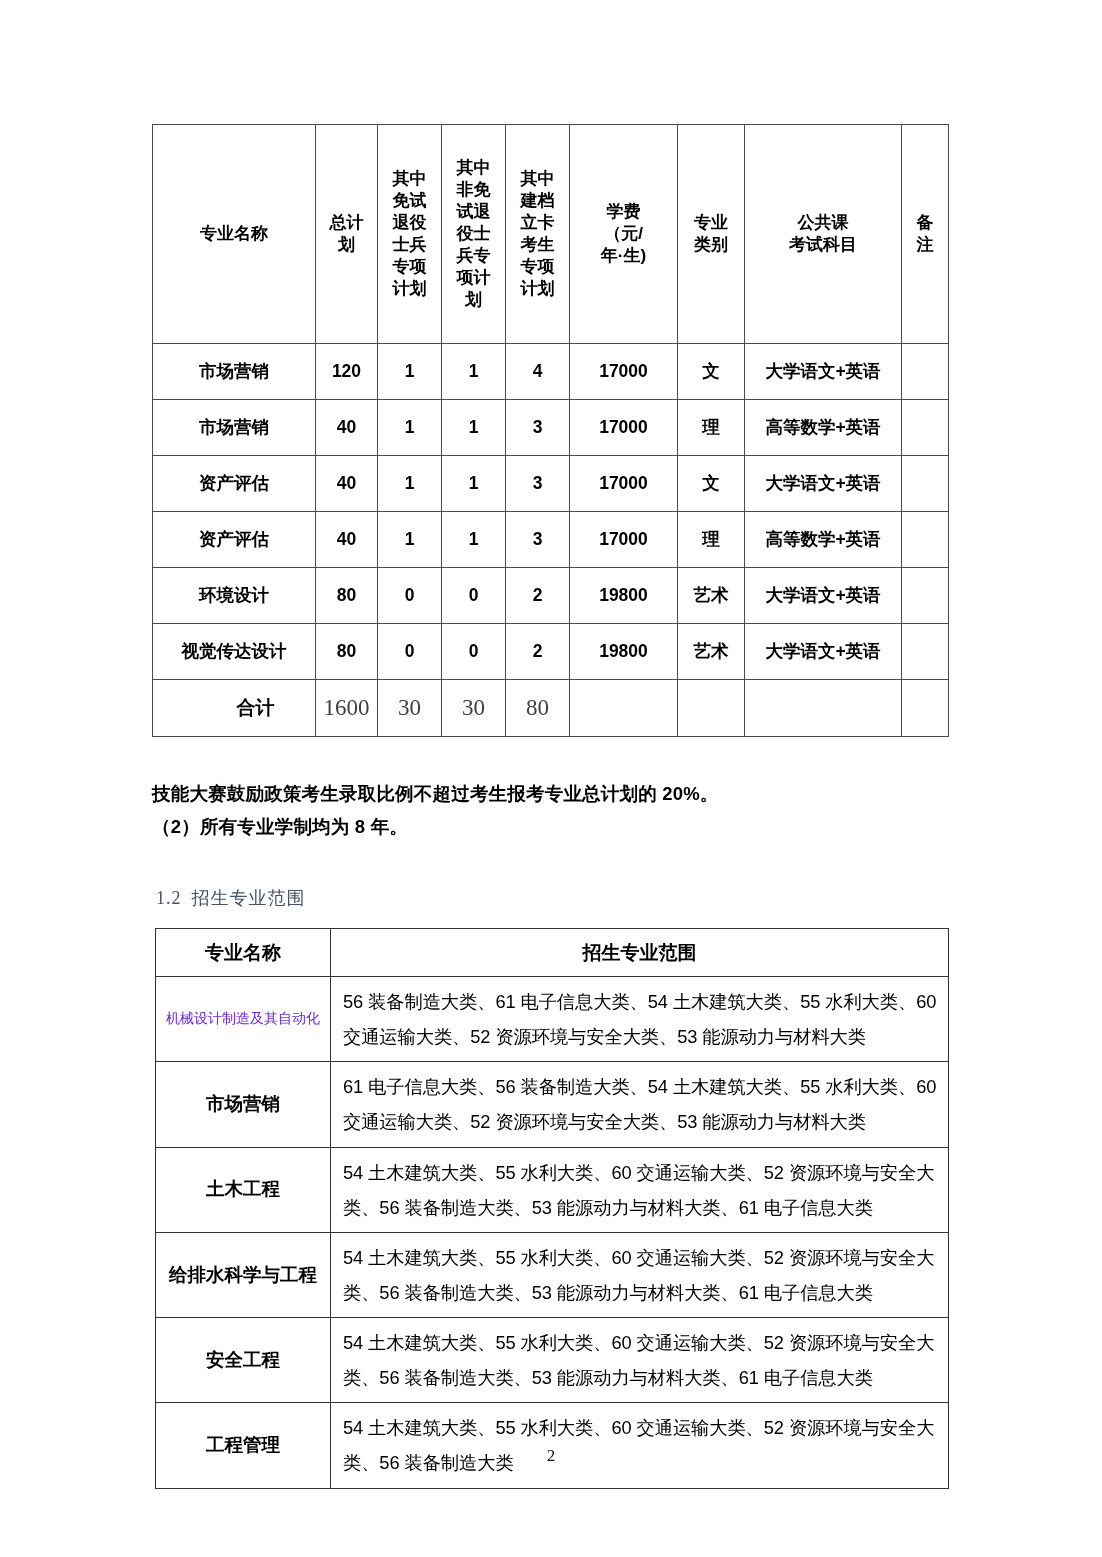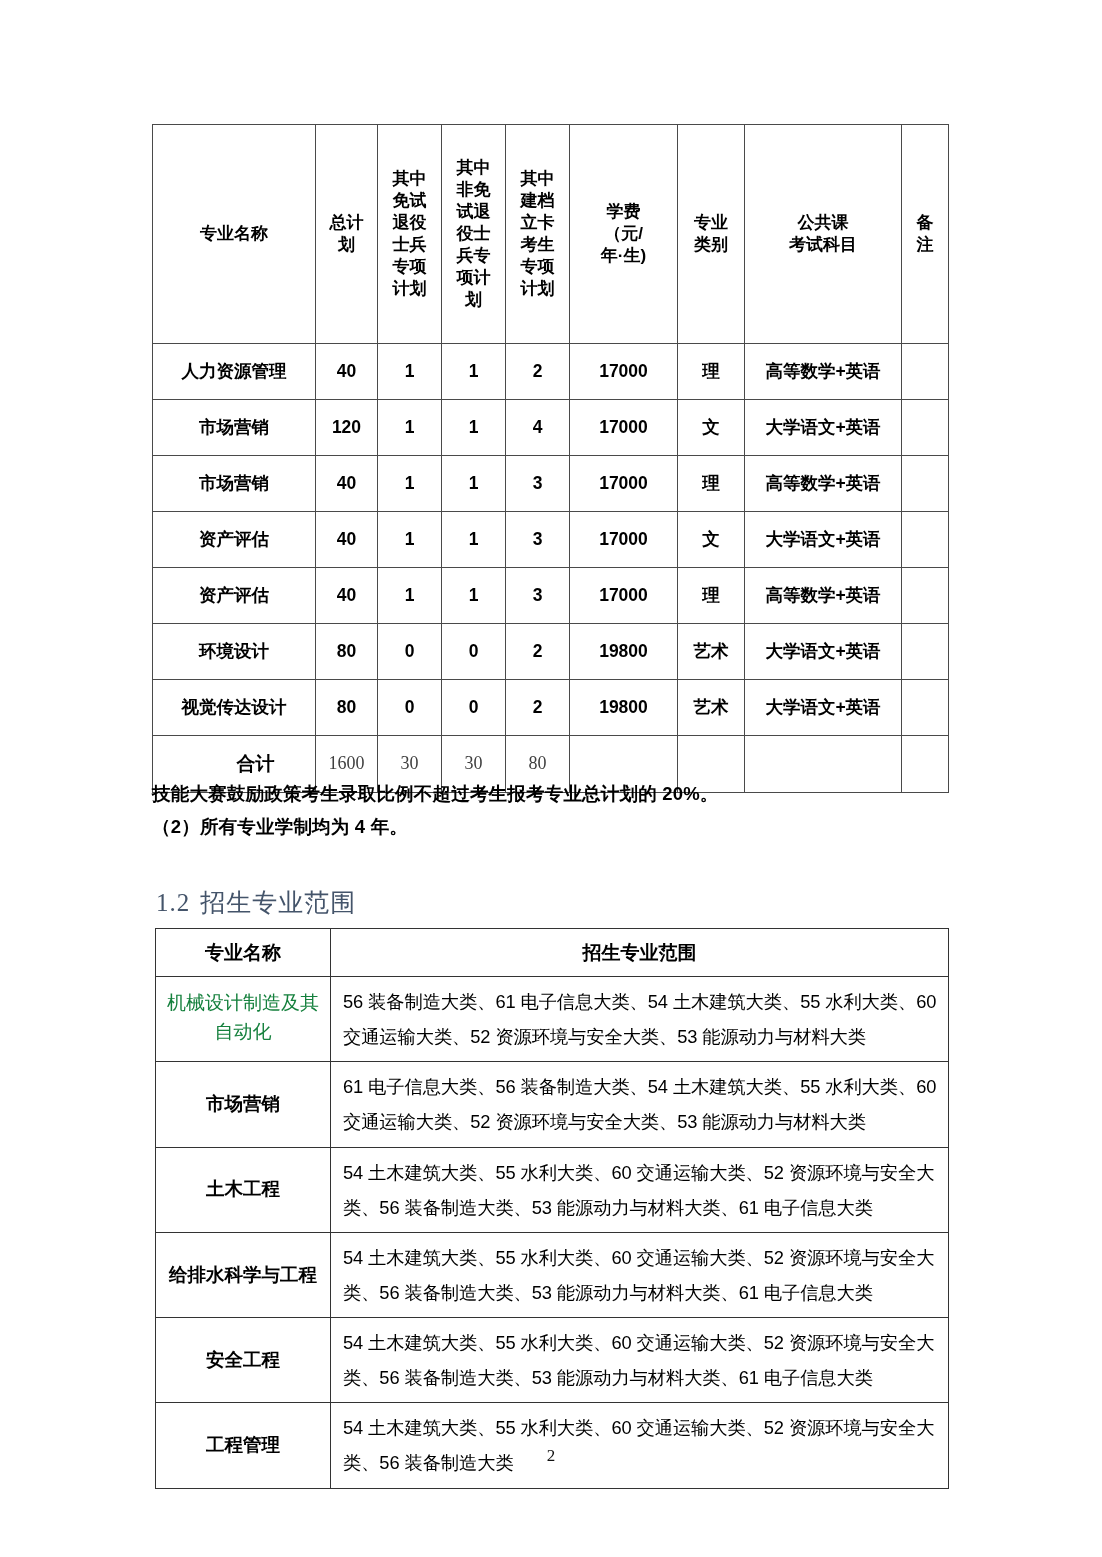--- a/index.html
+++ b/index.html
@@ -72,21 +72,21 @@
   }
   tr.total-row td.total-label {
     font-family: "Liberation Sans", "DejaVu Sans", sans-serif;
     font-weight: bold;
     font-size: 19px;
     padding-left: 43px;
   }
   tr.total-row td.total-num {
     font-family: "Liberation Serif", "DejaVu Serif", serif;
     font-weight: normal;
-    font-size: 18px;
+    font-size: 23px;
     color: #3f3f3f;
   }
 
   
   .notes {
     position: absolute;
     left: 152px;
     top: 778px;
     width: 812px;
     font-family: "Liberation Sans", "DejaVu Sans", sans-serif;
@@ -97,21 +97,21 @@
     letter-spacing: 0.2px;
   }
   .notes p { margin: 0; }
 
   
   .sec-heading {
     position: absolute;
     left: 156px;
     top: 886px;
     font-family: "Liberation Serif", "DejaVu Serif", serif;
-    font-size: 25px;
+    font-size: 18px;
     color: #44546a;
     letter-spacing: 1px;
     white-space: nowrap;
   }
   .sec-heading .num { margin-right: 10px; }
 
   
   .scope-table-wrap {
     position: absolute;
     left: 155px;
@@ -145,24 +145,24 @@
   }
   table.scope td.range-cell {
     text-align: left;
     font-weight: normal;
     font-size: 18.3px;
     line-height: 1.92;
     padding: 7px 8px 7px 12px;
     letter-spacing: -0.1px;
   }
   table.scope tr.row-0 td.name-cell {
-    font-family: Liberation Mono, monospace;
+    font-family: Liberation Serif, serif;
     font-weight: normal;
-    font-size: 19px;
-    color: #15803d;
+    font-size: 14px;
+    color: #6d28d9;
   }
 
   
   .page-number {
     position: absolute;
     left: 0;
     top: 1446px;
     width: 1102px;
     text-align: center;
     font-family: "Liberation Serif", "DejaVu Serif", serif;
@@ -236,31 +236,20 @@
 考试科目</span>
             </th>
           <th>
               <span class="vhead">备
 注</span>
             </th>
         </tr>
       </thead>
       <tbody id="plan-body">
           <tr>
-            <td class="body-cell">人力资源管理</td>
-            <td class="body-cell">40</td>
-            <td class="body-cell">1</td>
-            <td class="body-cell">1</td>
-            <td class="body-cell">2</td>
-            <td class="body-cell">17000</td>
-            <td class="body-cell">理</td>
-            <td class="body-cell">高等数学+英语</td>
-            <td class="body-cell"></td>
-          </tr>
-          <tr>
             <td class="body-cell">市场营销</td>
             <td class="body-cell">120</td>
             <td class="body-cell">1</td>
             <td class="body-cell">1</td>
             <td class="body-cell">4</td>
             <td class="body-cell">17000</td>
             <td class="body-cell">文</td>
             <td class="body-cell">大学语文+英语</td>
             <td class="body-cell"></td>
           </tr>
@@ -329,21 +318,21 @@
             <td class=""></td>
             <td class=""></td>
             <td class=""></td>
           </tr>
         </tbody>
     </table>
   </div>
 
   <div class="notes">
     <p>技能大赛鼓励政策考生录取比例不超过考生报考专业总计划的 20%。</p>
-    <p>（2）所有专业学制均为 4 年。</p>
+    <p>（2）所有专业学制均为 8 年。</p>
   </div>
 
   <div class="sec-heading">
     <span class="num">1.2</span><span>招生专业范围</span>
   </div>
 
   <div class="scope-table-wrap">
     <table class="scope">
       <colgroup>
           <col class="s-name">

